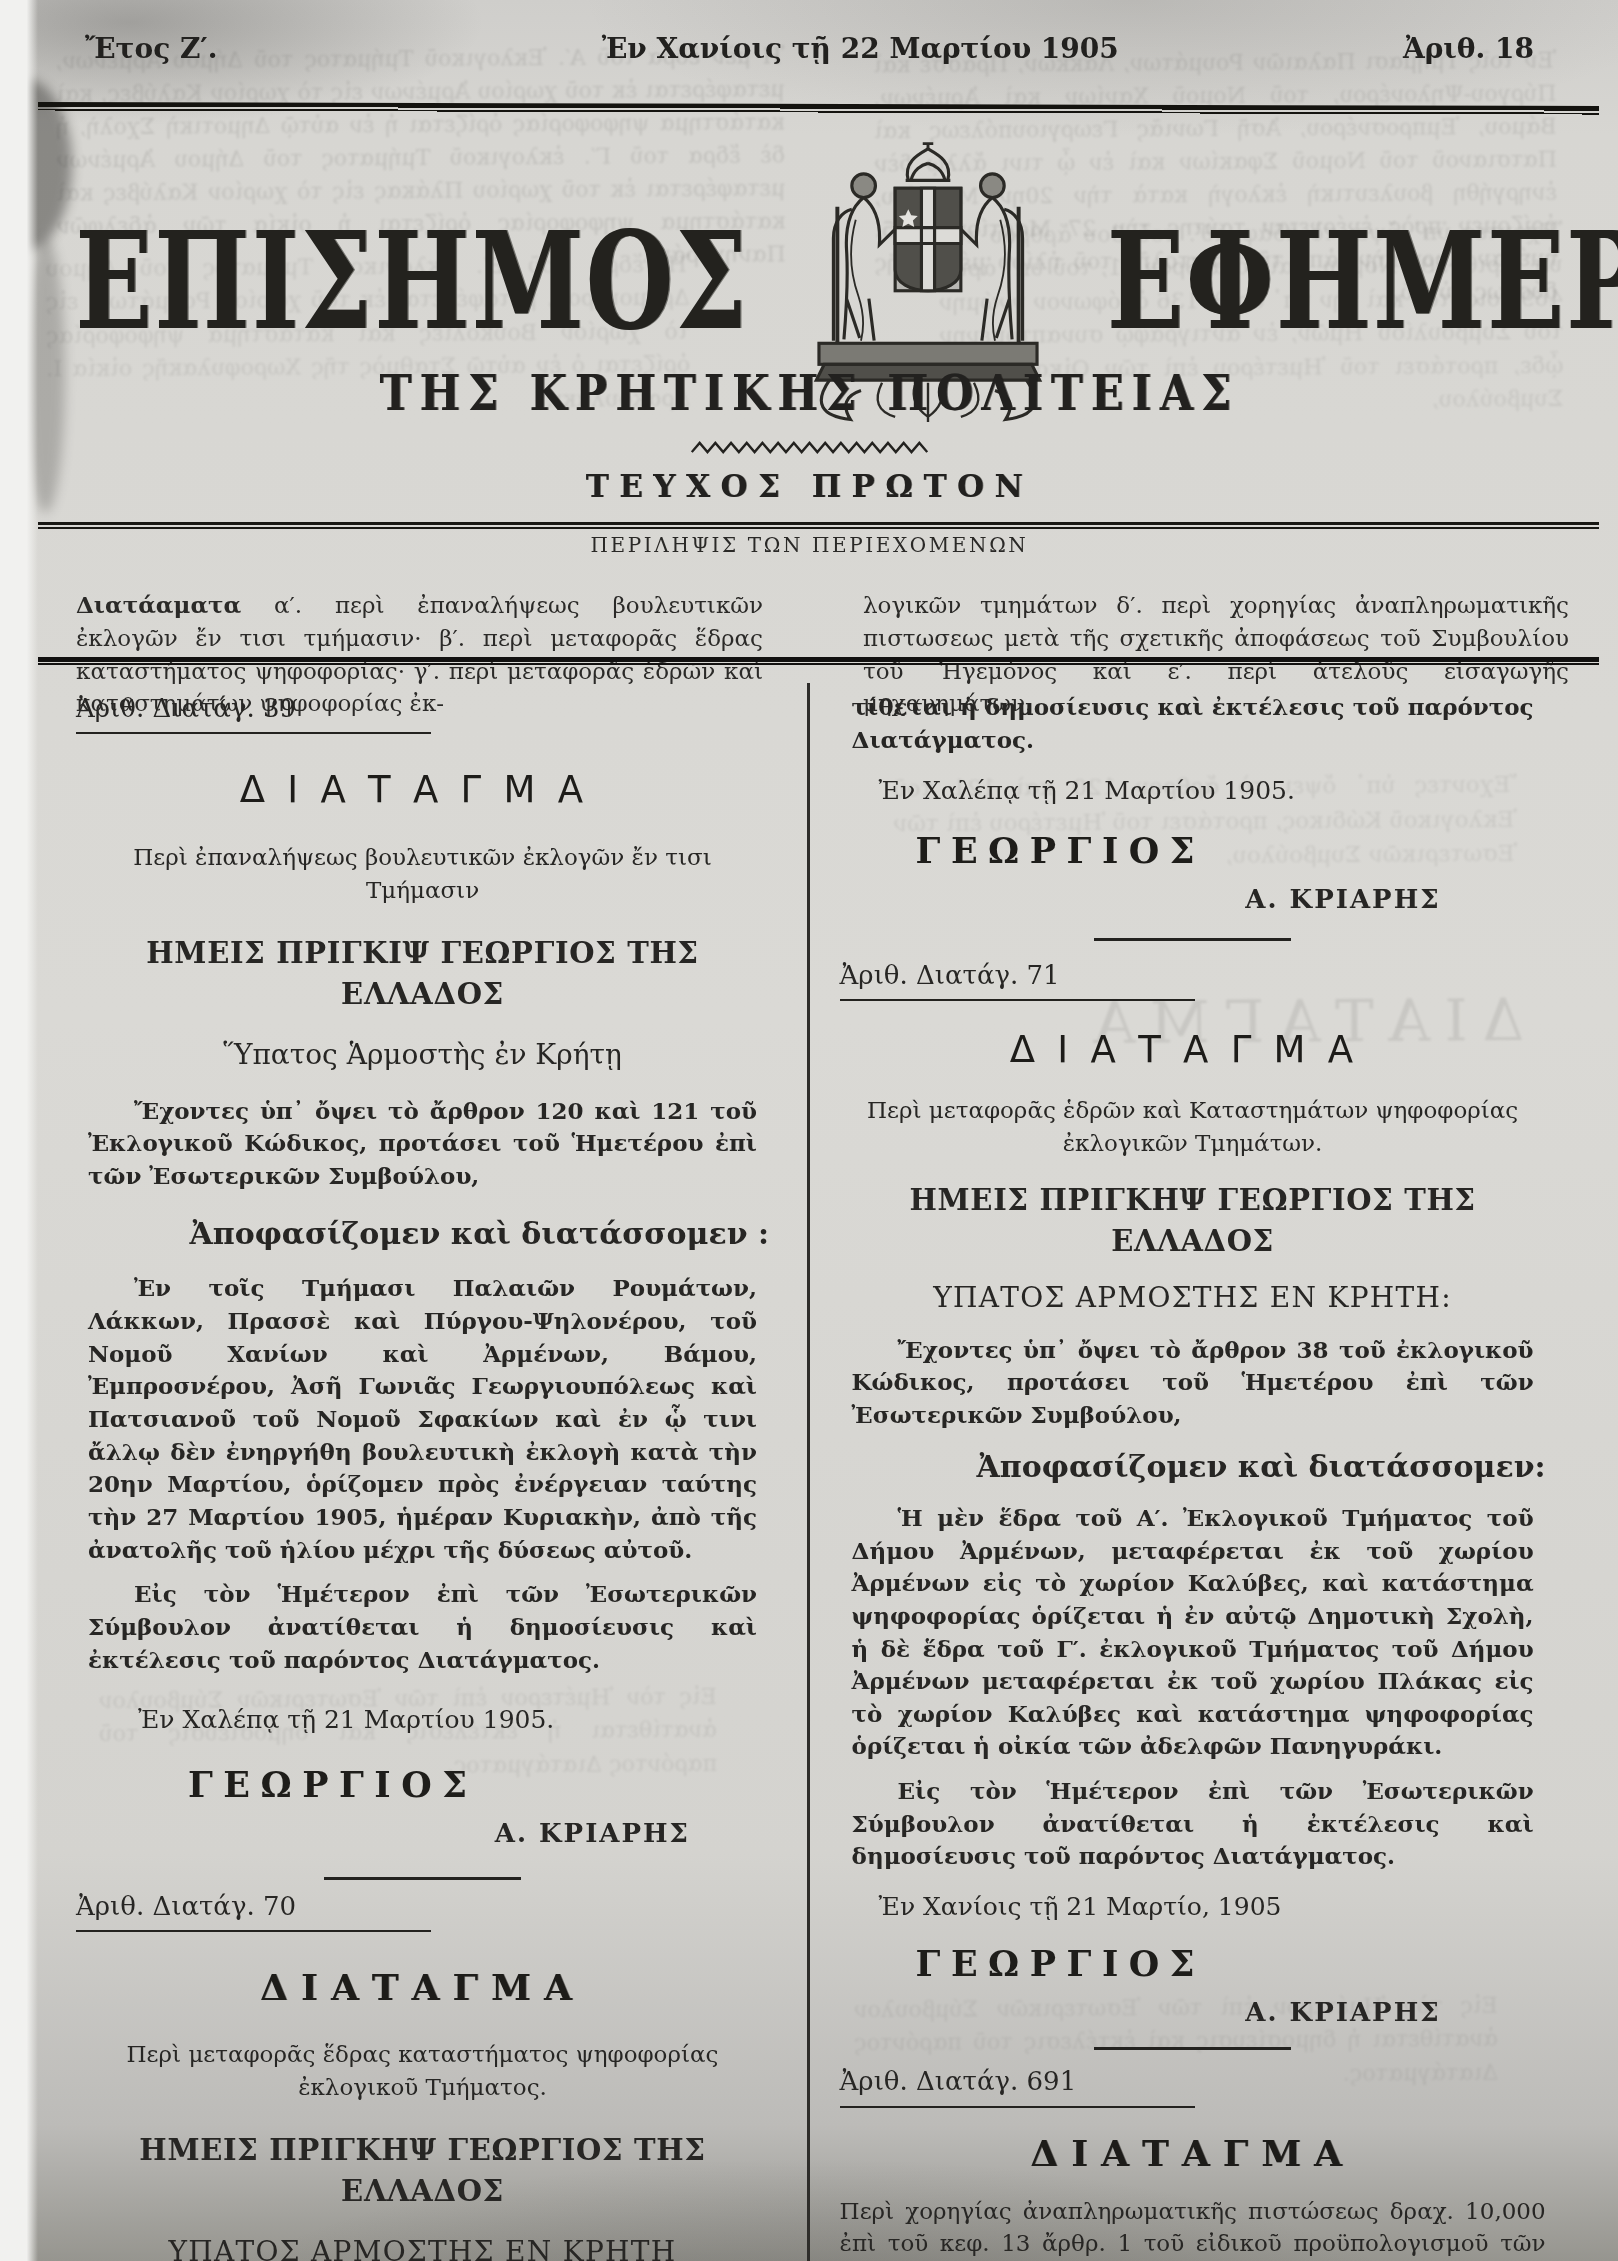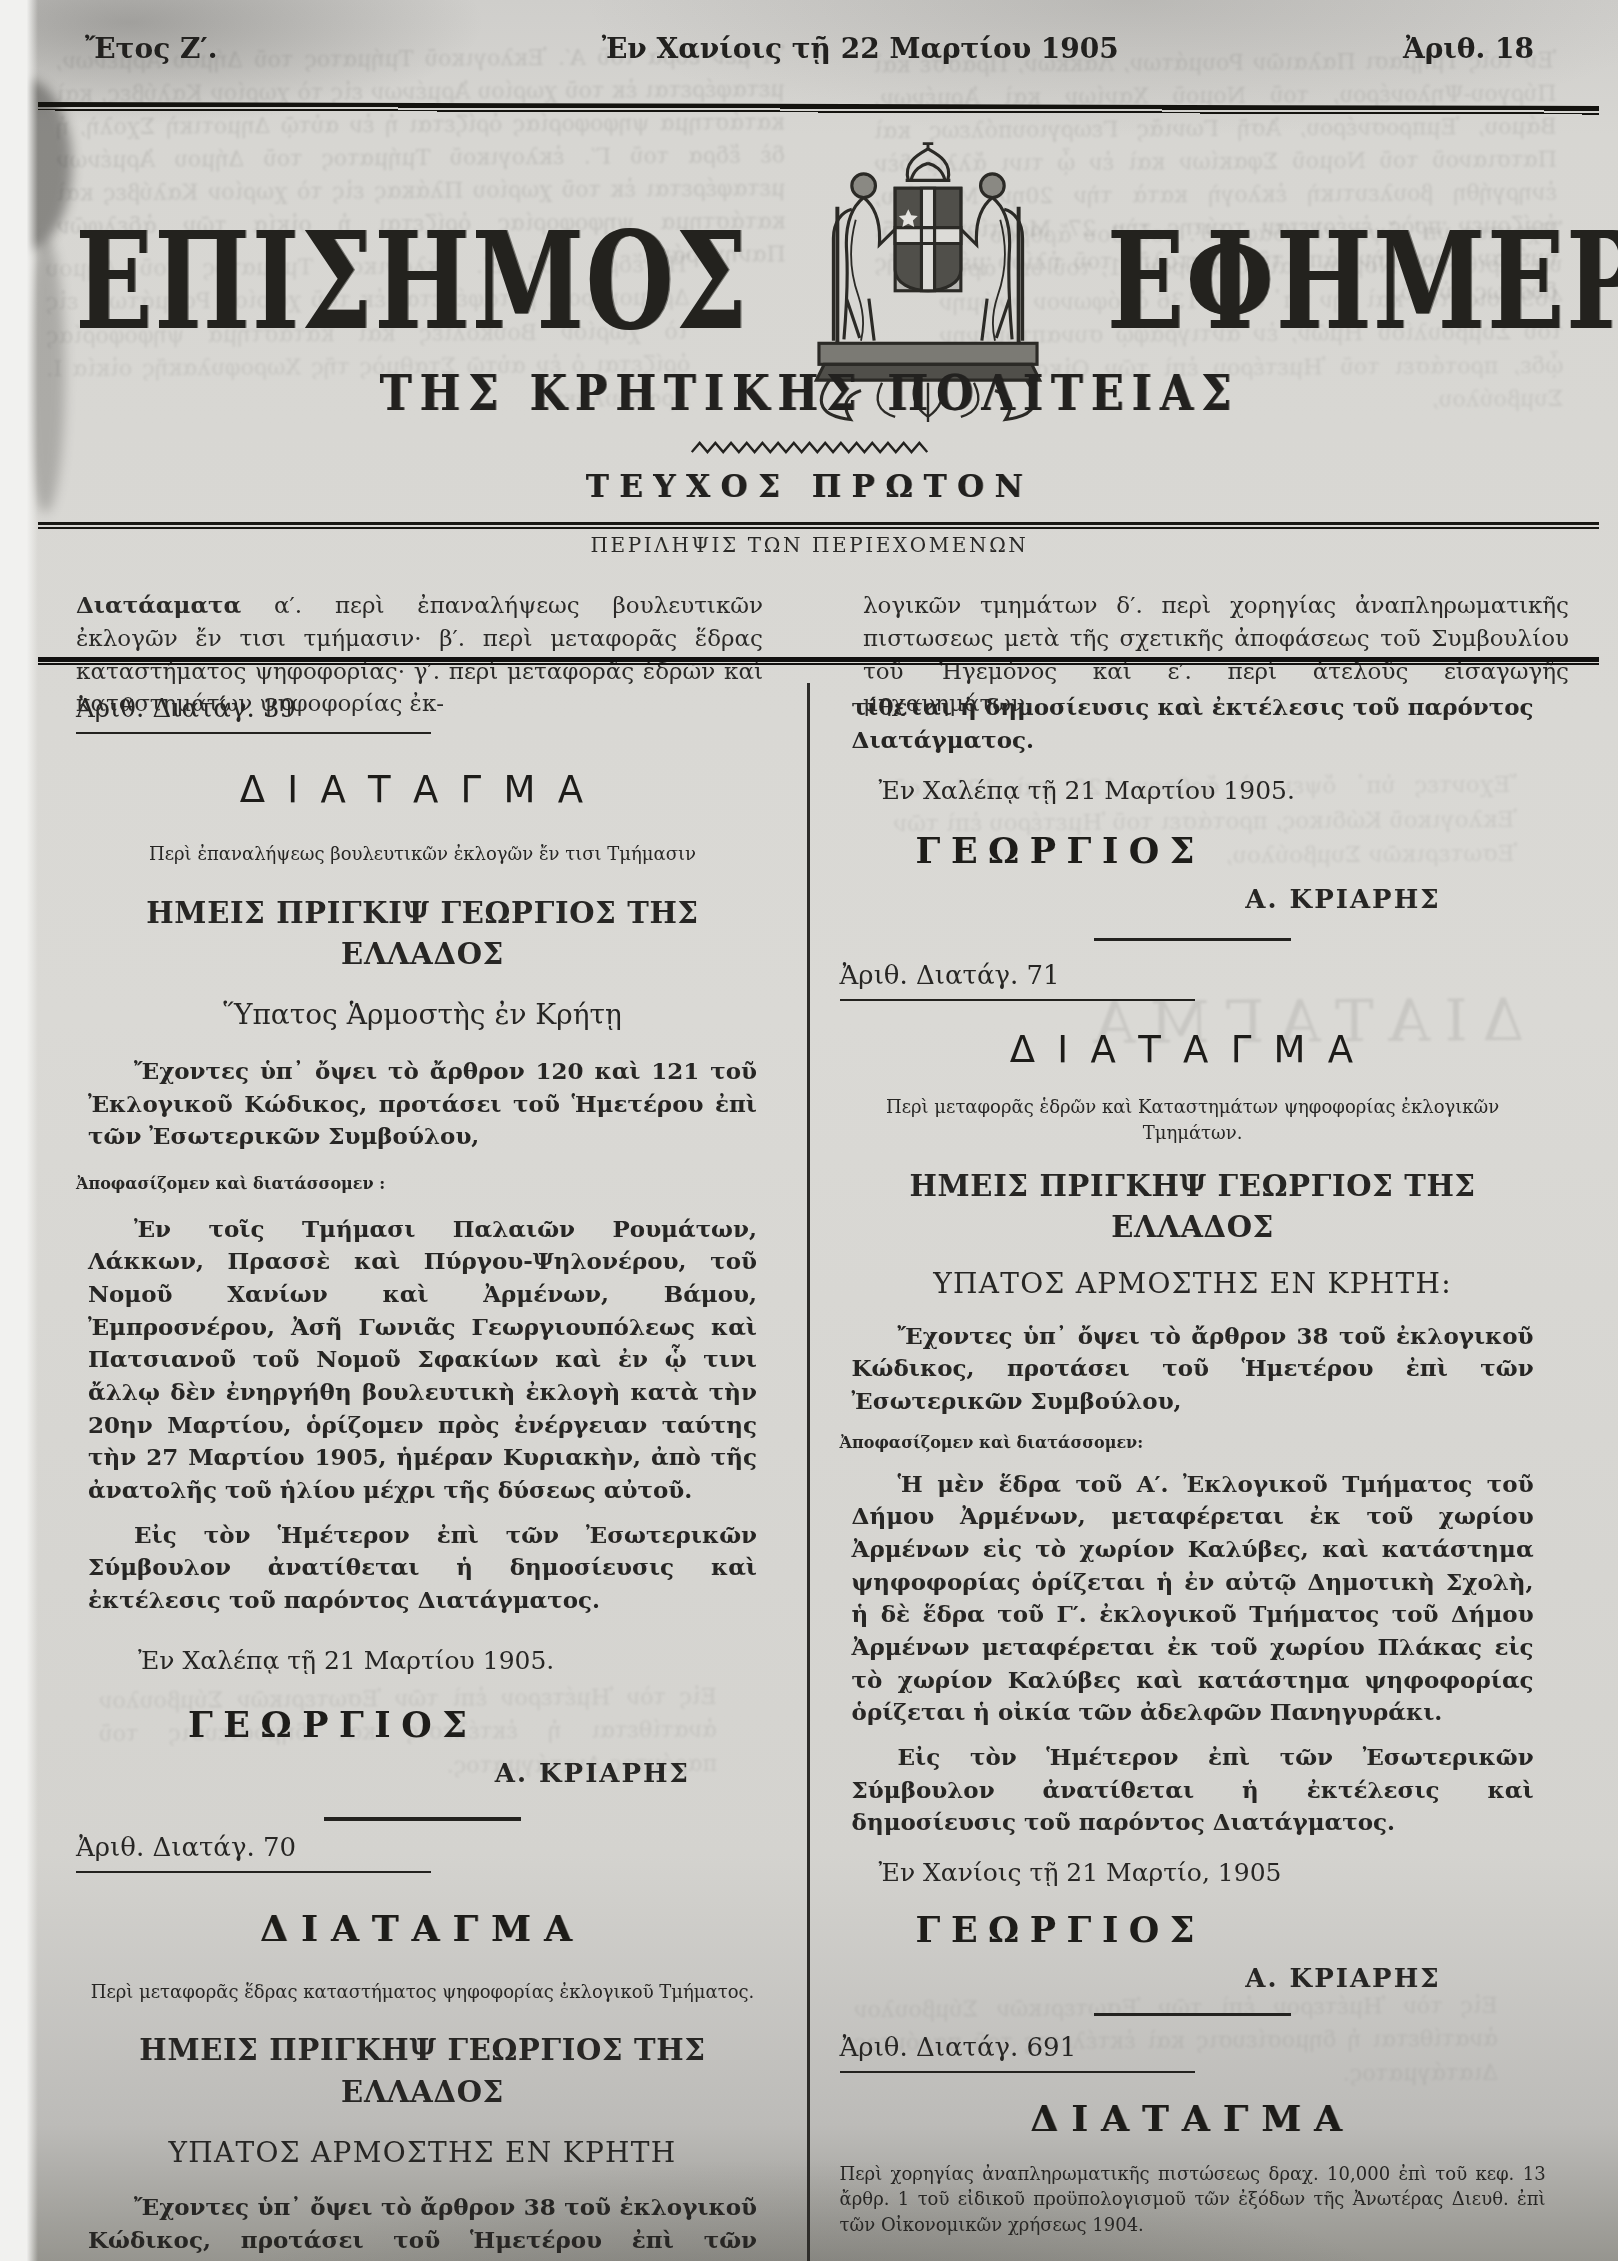--- a/index.html
+++ b/index.html
@@ -60,27 +60,27 @@
   .right-col{width:706px;margin-left:30px;}
 
   .col{font-size:23px;line-height:1.42;color:#272624;}
   .para{text-align:justify;text-indent:46px;margin:12px;font-weight:bold;}
   .para.noindent{text-indent:0;}
   .num-label{font-size:26px;margin-top:6.6px;}
   .num-label .u{display:inline-block;min-width:355px;border-bottom:2.6px solid #23221f;padding-bottom:5.3px;}
   .diatagma{text-align:center;margin-top:30px;color:#1d1c19;}
   .diatagma.light{font-family:"DejaVu Sans",sans-serif;font-weight:400;font-size:37px;letter-spacing:22.3px;}
   .diatagma.slab{font-weight:bold;font-size:36px;letter-spacing:13px;text-shadow:0.7px 0 0 rgba(29,28,25,.5);}
-  .subject{margin-top:25px;font-size:18px;}
+  .subject{margin-top:25px;font-size:23px;}
   .subject.center{text-align:center;}
   .subject.block{text-align:justify;}
   .we1{margin-top:26px;text-align:center;font-weight:bold;font-size:29px;letter-spacing:0.7px;}
   .we2{margin-top:20px;text-align:center;font-weight:normal;font-size:28px;}
   .we2.caps{letter-spacing:1.3px;}
-  .decide{margin-top:20px;text-align:left;font-weight:bold;font-size:16px;}
+  .decide{margin-top:20px;text-align:right;font-weight:bold;font-size:30px;}
   .place-date{margin-top:26px;padding-left:62px;font-size:25px;}
   .sig{margin-top:22.3px;padding-left:112px;font-size:35px;letter-spacing:10.5px;font-weight:600;color:#1e1d1a;}
   .countersig{margin-top:5.3px;text-align:right;padding-right:79px;font-weight:bold;font-size:26px;letter-spacing:2px;}
   .sep-rule{width:197px;height:3.3px;background:#23221f;margin:25px auto 0;}
 </style>
 </head>
 <body>
 
 <div class="page">
 

